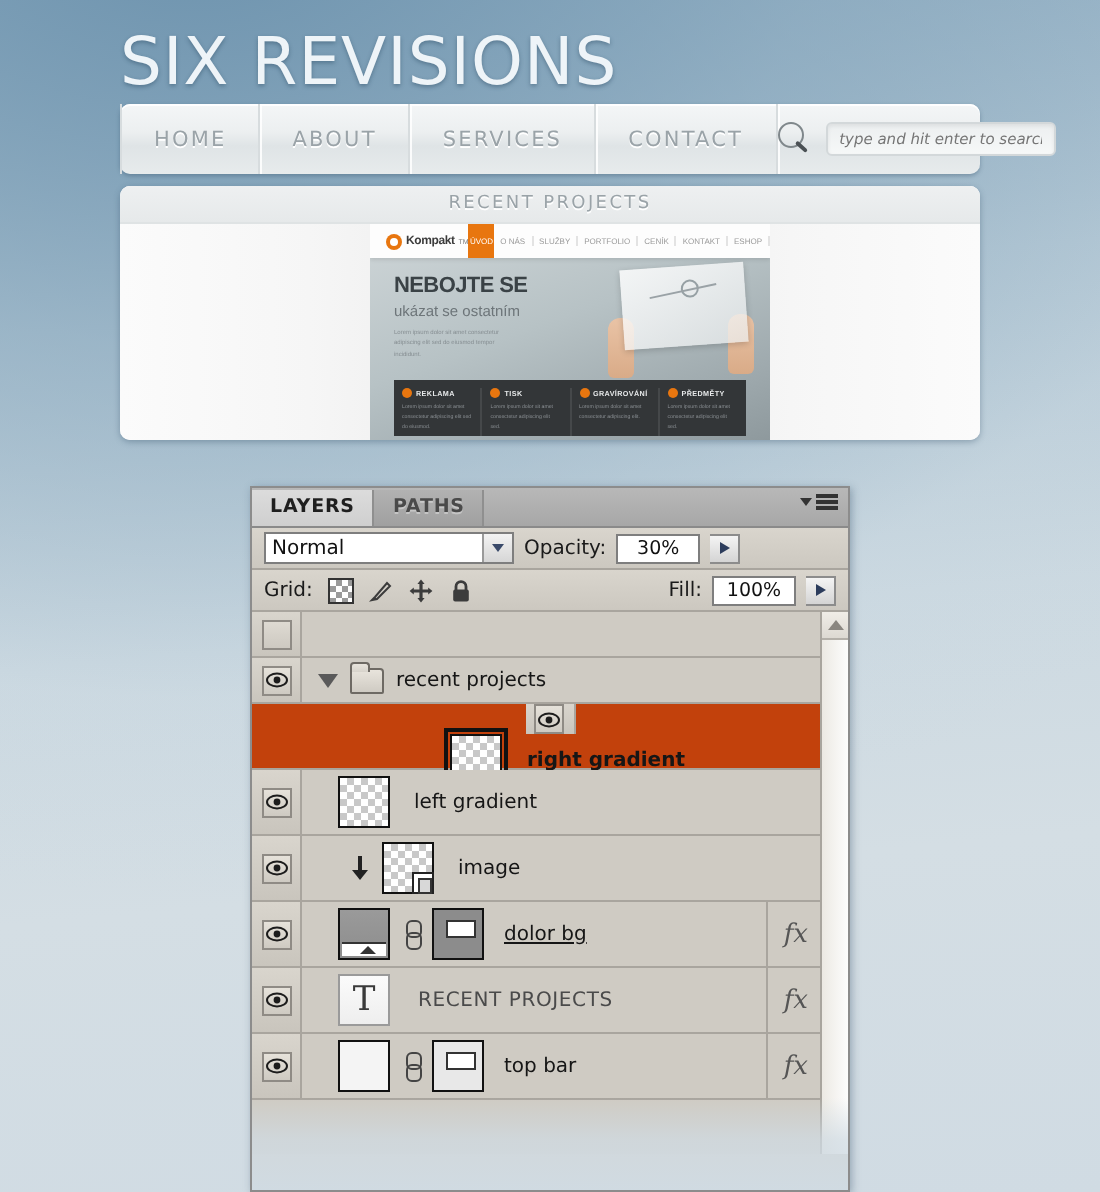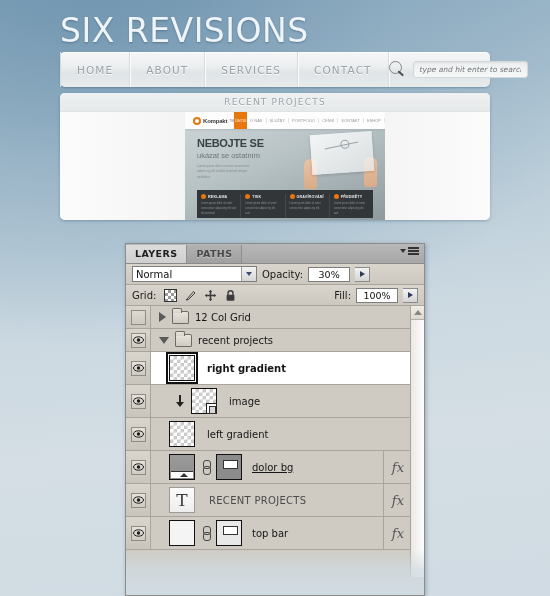--- a/index.html
+++ b/index.html
@@ -217,21 +217,21 @@
     border: 1px solid #333;
   }
 
   
   #ps-list { position: relative; height: 271px; background: #cfcbc3; overflow: hidden; }
   .layer {
     position: relative; height: 33px; display: flex; align-items: center;
     border-bottom: 1px solid #a9a59e;
     background: #cfcbc3;
   }
-  .layer.selected { background: #ffffff; }
+  .layer.selected { background: #c2410c; flex-direction: column; }
   .layer.thin { height: 23px; }
   .eye-cell {
     width: 25px; height: 100%; display: flex; align-items: center; justify-content: center;
     border-right: 1px solid #a9a59e;
     background: linear-gradient(180deg,#d9d5cd,#c9c5bd);
     cursor: pointer;
   }
   .eye {
     width: 15px; height: 15px; border: 1px solid #8f8b85;
     background: linear-gradient(180deg,#e6e2da,#cecac2);
@@ -457,25 +457,20 @@
         <i></i>
       </div>
   </div>
 
   <div id="ps-list">
 
     <div class="layer thin">
       <div class="eye-cell">
         <span class="eye" style="background:linear-gradient(180deg,#dedad2,#cdc9c1)"></span>
       </div>
-      <div class="layer-body">
-        <span class="disc-tri closed"></span>
-        <span class="folder"></span>
-        <span class="layer-name">12 Col Grid</span>
-      </div>
     </div>
 
     <div class="layer thin">
       <div class="eye-cell">
         <span class="eye">
           <svg width="11" height="8" viewBox="0 0 11 8">
               <ellipse cx="5.5" cy="4" rx="5" ry="3.2" fill="none" stroke="#1c1c1c" stroke-width="1"></ellipse>
               <circle cx="5.5" cy="4" r="1.7" fill="#1c1c1c"></circle>
             </svg>
         </span>
@@ -504,41 +499,41 @@
 
     <div class="layer">
       <div class="eye-cell">
         <span class="eye">
           <svg width="11" height="8" viewBox="0 0 11 8">
               <ellipse cx="5.5" cy="4" rx="5" ry="3.2" fill="none" stroke="#1c1c1c" stroke-width="1"></ellipse>
               <circle cx="5.5" cy="4" r="1.7" fill="#1c1c1c"></circle>
             </svg>
         </span>
       </div>
-      <div class="layer-body" style="padding-left:24px">
-        <span class="clip-arrow"></span>
-        <span class="thumb checker">
-          <span class="so-badge"></span>
-        </span>
-        <span class="layer-name" style="margin-left:6px">image</span>
+      <div class="layer-body" style="padding-left:18px">
+        <span class="thumb checker"></span>
+        <span class="layer-name" style="margin-left:6px">left gradient</span>
       </div>
     </div>
 
     <div class="layer">
       <div class="eye-cell">
         <span class="eye">
           <svg width="11" height="8" viewBox="0 0 11 8">
               <ellipse cx="5.5" cy="4" rx="5" ry="3.2" fill="none" stroke="#1c1c1c" stroke-width="1"></ellipse>
               <circle cx="5.5" cy="4" r="1.7" fill="#1c1c1c"></circle>
             </svg>
         </span>
       </div>
-      <div class="layer-body" style="padding-left:18px">
-        <span class="thumb checker"></span>
-        <span class="layer-name" style="margin-left:6px">left gradient</span>
+      <div class="layer-body" style="padding-left:24px">
+        <span class="clip-arrow"></span>
+        <span class="thumb checker">
+          <span class="so-badge"></span>
+        </span>
+        <span class="layer-name" style="margin-left:6px">image</span>
       </div>
     </div>
 
     <div class="layer">
       <div class="eye-cell">
         <span class="eye">
           <svg width="11" height="8" viewBox="0 0 11 8">
               <ellipse cx="5.5" cy="4" rx="5" ry="3.2" fill="none" stroke="#1c1c1c" stroke-width="1"></ellipse>
               <circle cx="5.5" cy="4" r="1.7" fill="#1c1c1c"></circle>
             </svg>

